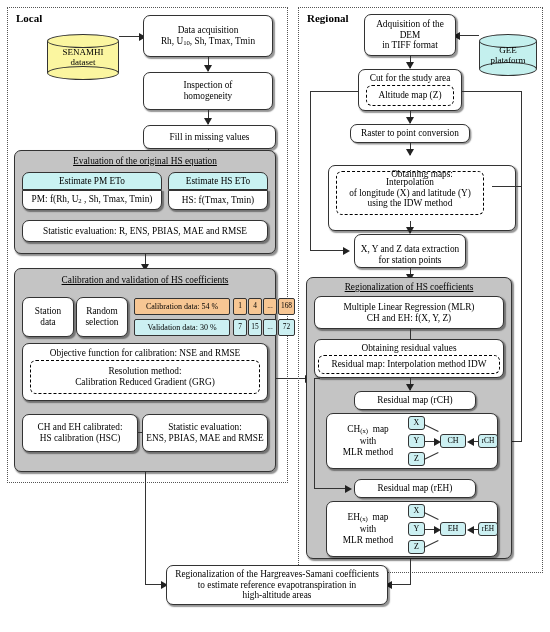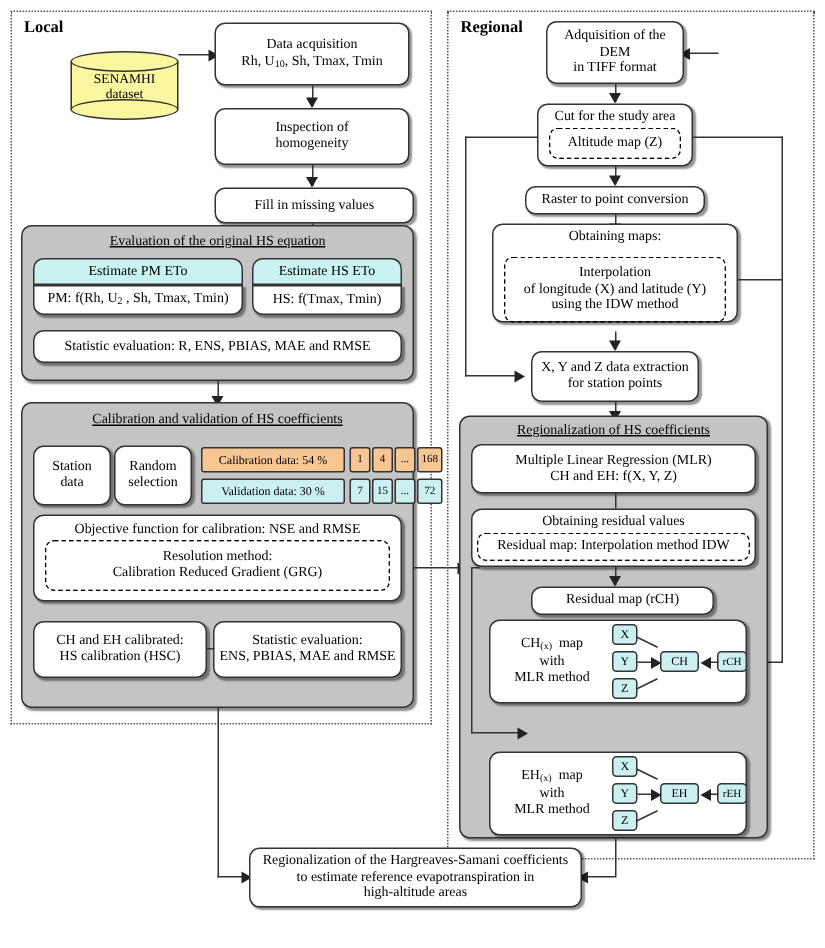--- a/index.html
+++ b/index.html
@@ -155,20 +155,28 @@
   <div class="ln hl" style="left:276px;top:378px;width:34px;"></div>
   <div class="arr arr-r" style="left:305px;top:374.5px;"></div>
 
   <div class="ln vl" style="left:144.5px;top:472px;height:113px;"></div>
   <div class="ln hl" style="left:144.5px;top:584px;width:22px;"></div>
   <div class="arr arr-r" style="left:161px;top:580.5px;"></div>
 
   <div class="panel" style="left:298px;top:7px;width:245px;height:566px;"></div>
   <div class="panel-title" style="left:307px;top:12px;">Regional</div>
 
+  <div class="cyl gee" style="left:479px;top:14px;width:58px;height:42px;">
+    <div class="body"></div>
+    <div class="bot"></div>
+    <div class="top"></div>
+    <div class="txt">
+      <div><span>GEE</span><br><span>plataform</span></div>
+    </div>
+  </div>
 
   <div class="ln hl" style="left:456px;top:35px;width:23px;"></div>
   <div class="arr arr-l" style="left:453px;top:31.5px;"></div>
 
   <div class="node" style="left:364px;top:14px;width:92px;height:42px;">
     <div>
       <span>Adquisition of the</span><br>
       <span>DEM</span><br>
       <span>in TIFF format</span>
     </div>
@@ -183,35 +191,35 @@
   <div class="node dash" style="left:366px;top:85px;width:88px;height:21px;">Altitude map (Z)</div>
 
   <div class="ln vl" style="left:409.5px;top:111px;height:12px;"></div>
   <div class="arr arr-d" style="left:405.5px;top:117px;"></div>
 
   <div class="node" style="left:350px;top:124px;width:120px;height:19px;">Raster to point conversion</div>
 
   <div class="ln vl" style="left:409.5px;top:143px;height:12px;"></div>
   <div class="arr arr-d" style="left:405.5px;top:149px;"></div>
 
-  <div class="node" style="left:328px;top:149px;width:164px;height:66px;flex-direction:column;justify-content:flex-start;padding-top:3px;">
+  <div class="node" style="left:328px;top:165px;width:188px;height:66px;flex-direction:column;justify-content:flex-start;padding-top:3px;">
     <div>Obtaining maps:</div>
   </div>
   <div class="node dash" style="left:336px;top:171px;width:148px;height:44px;">
     <div>
       <span>Interpolation</span><br>
       <span>of longitude (X) and latitude (Y)</span><br>
       <span>using the IDW method</span>
     </div>
   </div>
 
   <div class="ln vl" style="left:409.5px;top:221px;height:12px;"></div>
   <div class="arr arr-d" style="left:405.5px;top:227px;"></div>
 
-  <div class="node" style="left:354px;top:234px;width:112px;height:34px;">
+  <div class="node" style="left:354px;top:234px;width:112px;height:34px;align-items:flex-end;">
     <div>
       <span>X, Y and Z data extraction</span><br>
       <span>for station points</span>
     </div>
   </div>
 
   <div class="ln hl" style="left:310px;top:91px;width:48px;"></div>
   <div class="ln vl" style="left:310px;top:91px;height:160px;"></div>
   <div class="ln hl" style="left:310px;top:250px;width:38px;"></div>
   <div class="arr arr-r" style="left:343px;top:247px;"></div>
@@ -264,20 +272,21 @@
   <div class="ln" style="left:424px;top:459px;width:16px;height:1.2px;transform:rotate(-26deg);transform-origin:left center;"></div>
   <div class="arr arr-r" style="left:434px;top:437.5px;"></div>
   <div class="ln hl" style="left:470px;top:441px;width:9px;"></div>
   <div class="arr arr-l" style="left:467px;top:437.5px;"></div>
 
   <div class="ln vl" style="left:314px;top:378px;height:111px;"></div>
   <div class="ln hl" style="left:314px;top:378px;width:6px;"></div>
   <div class="ln hl" style="left:314px;top:488px;width:36px;"></div>
   <div class="arr arr-r" style="left:345px;top:485px;"></div>
 
+  <div class="node" style="left:354px;top:479px;width:122px;height:19px;">Residual map (rEH)</div>
 
   <div class="node" style="left:326px;top:501px;width:172px;height:56px;justify-content:flex-start;">
     <div style="width:78px;text-align:center;">
       <span>EH<span class="sub">(x)</span>&nbsp; map</span><br>
       <span>with</span><br>
       <span>MLR method</span>
     </div>
   </div>
   <div class="node sq lblue nosh tiny" style="left:408px;top:504px;width:17px;height:14px;">X</div>
   <div class="node sq lblue nosh tiny" style="left:408px;top:522px;width:17px;height:14px;">Y</div>

